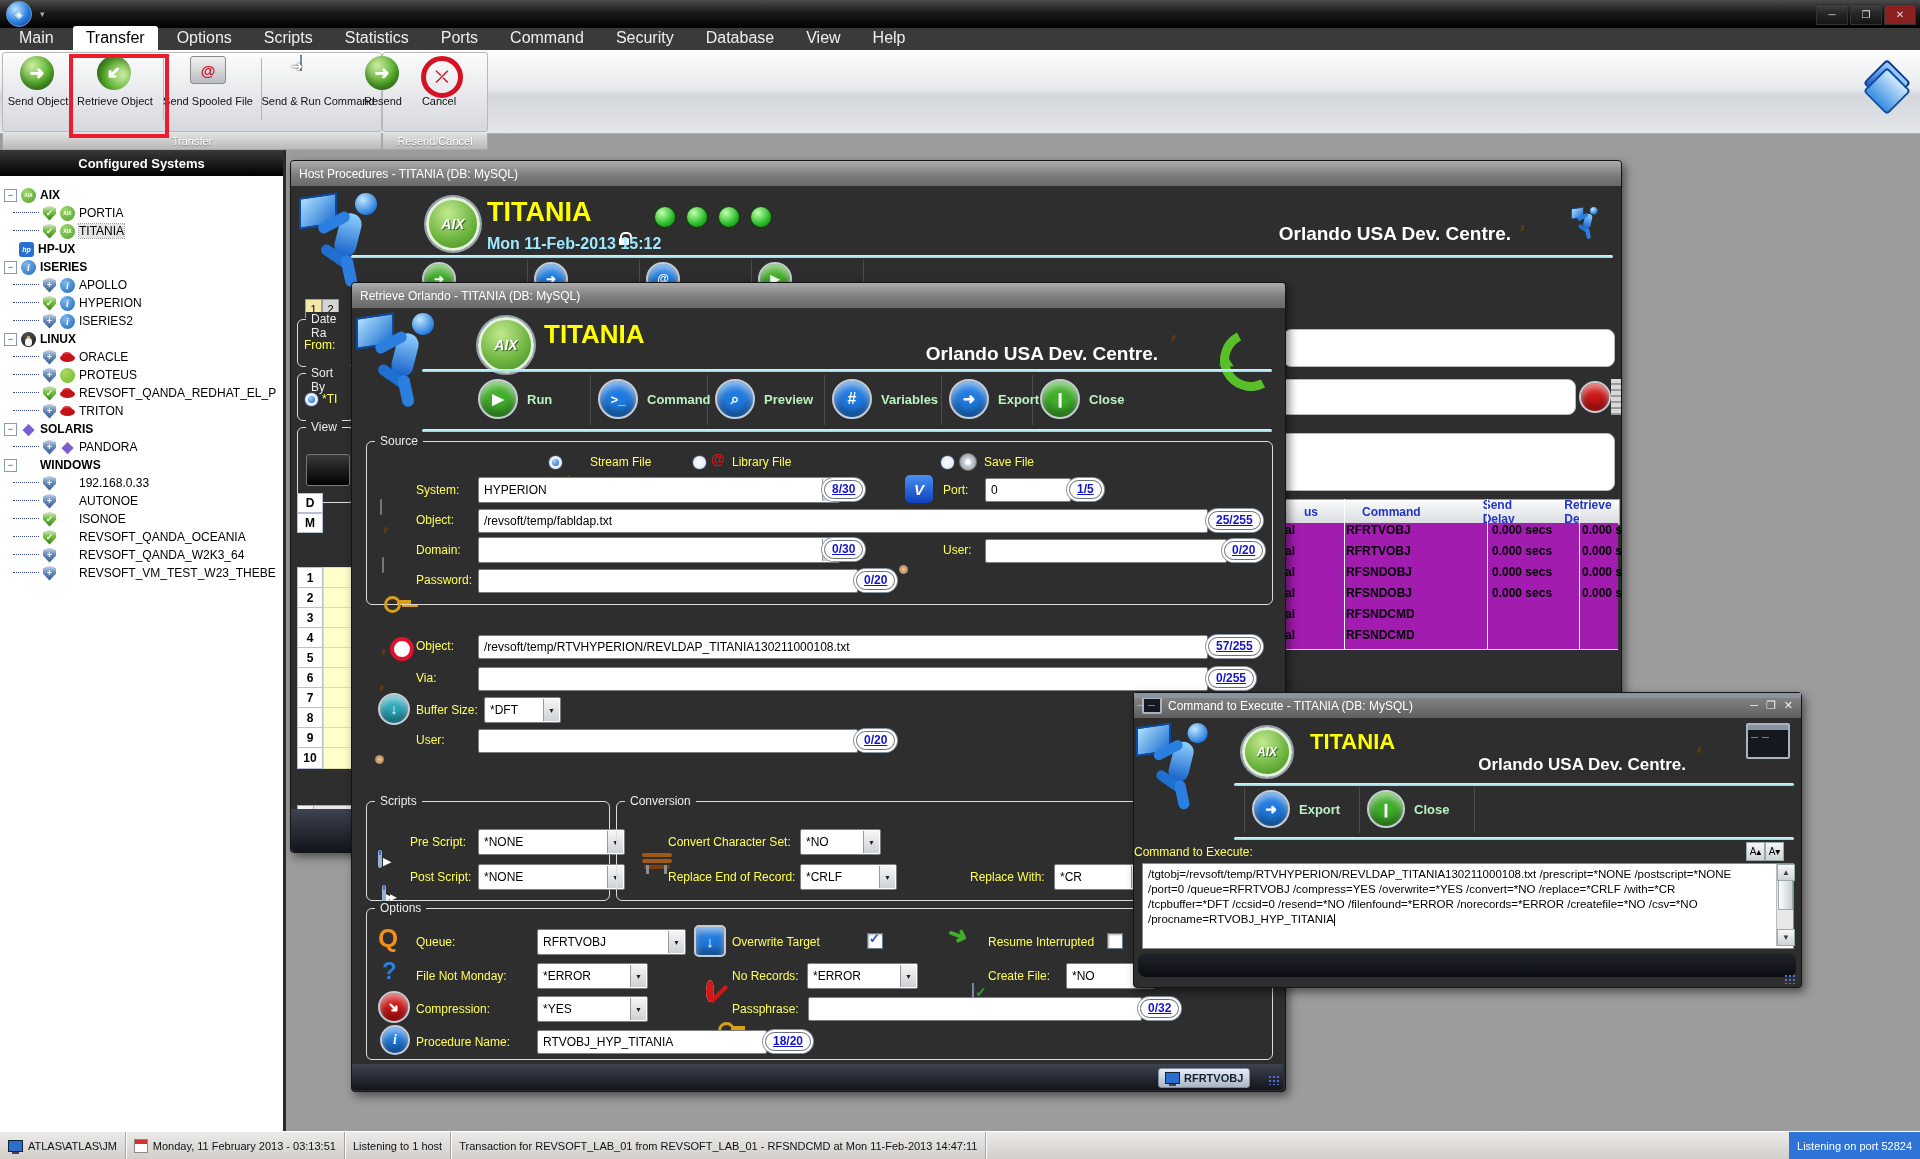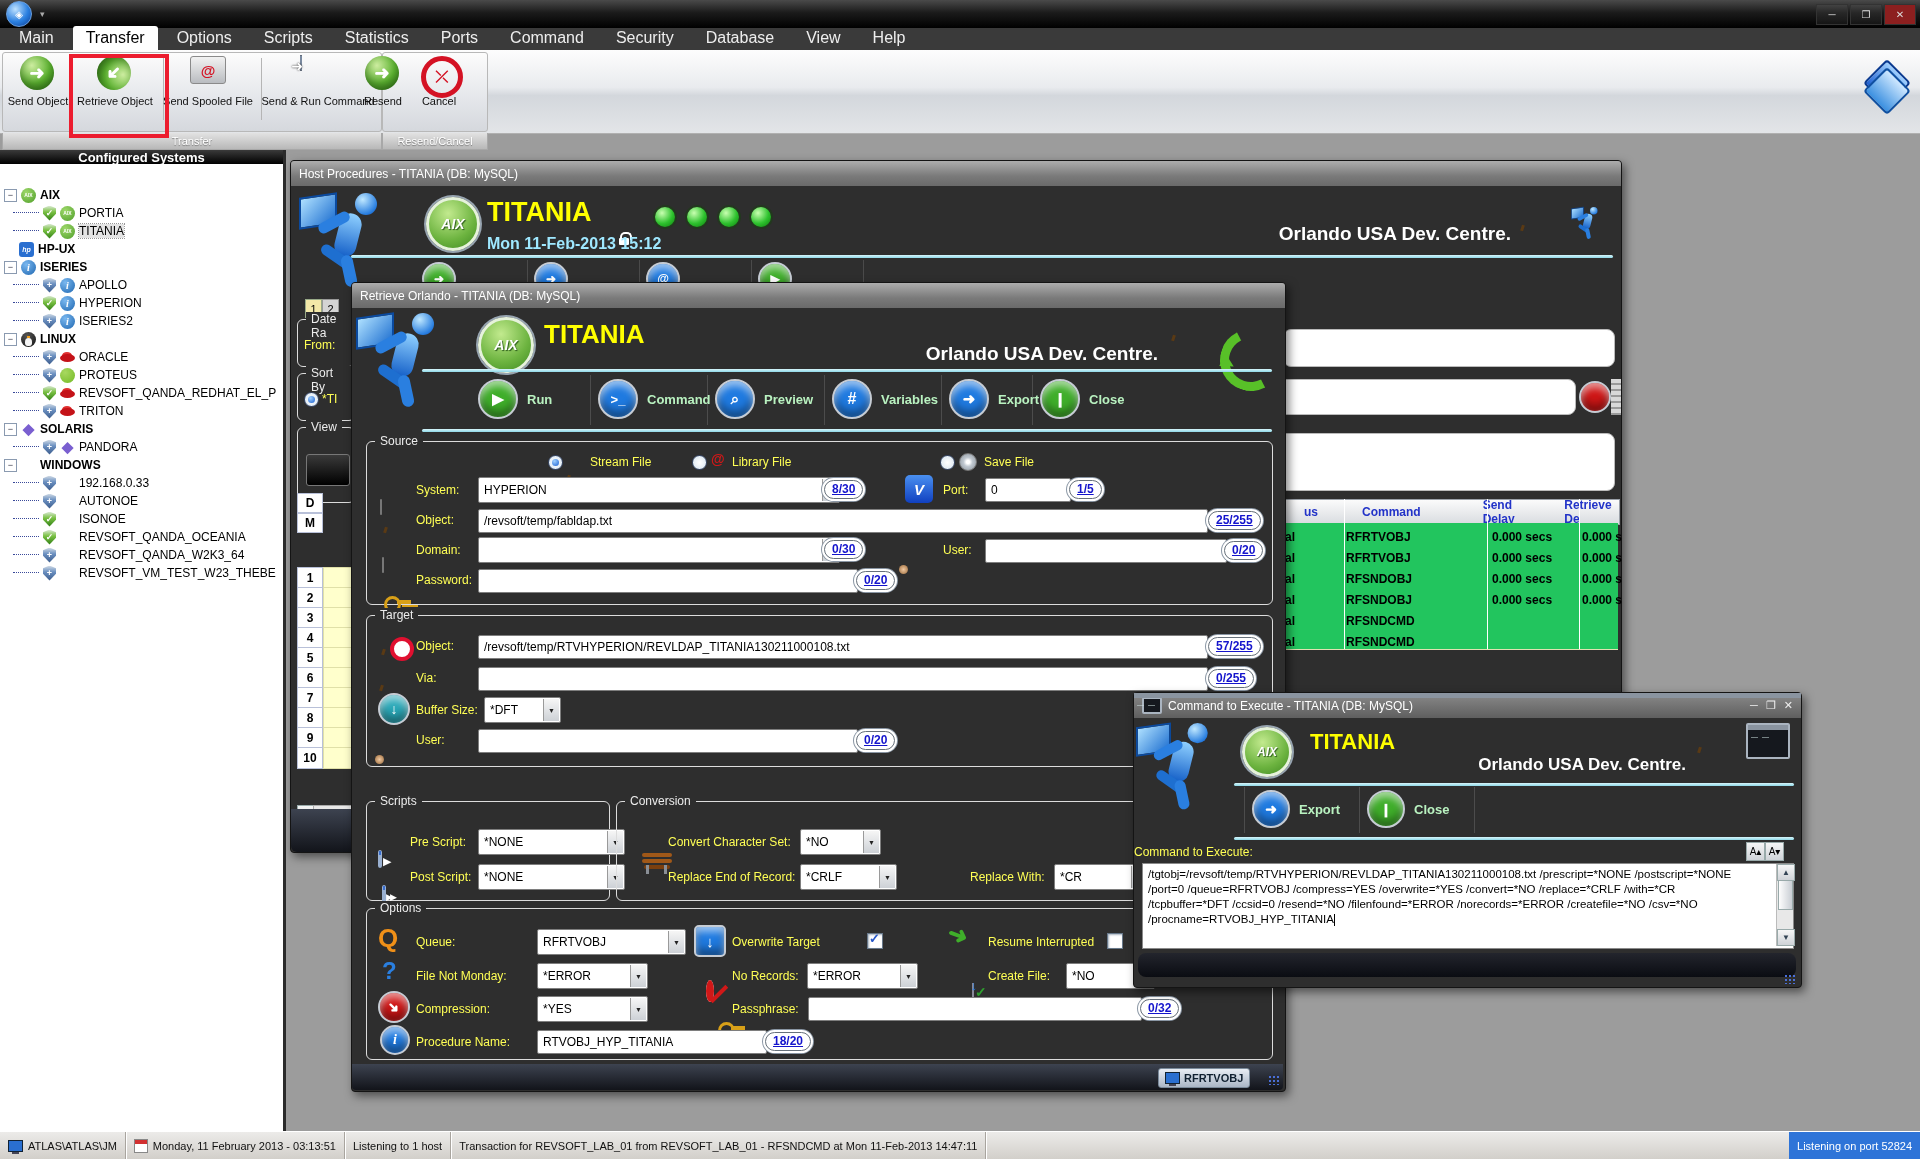--- a/index.html
+++ b/index.html
@@ -37,21 +37,21 @@
   .minterm::after{content:"➜";position:absolute;right:-2px;bottom:-4px;color:#fff;font-size:14px;text-shadow:0 0 2px #000}
   .rsep{position:absolute;top:8px;width:1px;height:62px;background:#b5b5b5}
   .redbox{position:absolute;border:4px solid #ec1c2e;background:transparent;z-index:70}
   .rgrouplabels{position:absolute;left:0;top:133px;width:1920px;height:16px;z-index:55}
   .rglab{position:absolute;height:16px;background:linear-gradient(#e2e2e2,#b8b8b8);border:1px solid #a8a8a8;border-top:none;
     color:#fff;text-shadow:0 1px 1px #777;font-size:11px;display:flex;align-items:center;justify-content:center}
   .brandlogo{position:absolute;width:46px;height:46px}
   .brandlogo .sq{position:absolute;width:30px;height:30px;transform:rotate(45deg);border-radius:4px}
   
   .sidebar{position:absolute;left:0;top:150px;width:283px;bottom:27px;background:#fff;border-right:3px solid #2a2a2a;z-index:40}
-  .sbheader{position:absolute;left:0;top:0;width:100%;height:14px;background:linear-gradient(#3a3a3a,#000);
+  .sbheader{position:absolute;left:0;top:0;width:100%;height:26px;background:linear-gradient(#3a3a3a,#000);
     color:#fff;font-weight:bold;font-size:13px;display:flex;align-items:center;justify-content:center}
   .tree{position:absolute;left:4px;top:36px;right:2px}
   .trow{height:18px;display:flex;align-items:center;gap:4px;white-space:nowrap}
   .trow .tlabel{font-size:12px;color:#000}
   .trow.root .tlabel{font-weight:bold}
   .trow.sel .tlabel{background:#e4e4e4;outline:1px dotted #999}
   .expando{width:11px;height:11px;background:#fff;border:1px solid #8a9ab0;display:flex;align-items:center;justify-content:center;
     font-size:9px;color:#334;line-height:9px}
   .expando::after{content:"−"}
   .elbow{width:26px;height:1px;border-top:1px dotted #3a4a9a;margin-left:9px}
@@ -158,21 +158,21 @@
   .r-leg2{left:44px;top:62px;width:12px;height:32px;border-radius:6px;background:#2a7fe0;transform:rotate(-12deg)}
   .aixbadge{position:absolute;border-radius:50%;background:radial-gradient(circle at 40% 28%,#c2ea8e,#6cb33f 60%,#3f8a22);
     border:3px solid #e6f2dc;box-shadow:0 0 0 2px #97a4b0;color:#fff;font-weight:bold;font-style:italic;
     display:flex;align-items:center;justify-content:center;text-shadow:1px 1px 1px #2a5a1a}
   .termicon{position:absolute;background:#15181e;border:2px solid #aab4c0;border-radius:2px}
   .termicon::before{content:"";position:absolute;left:0;top:0;right:0;height:5px;background:#8a94a0}
   .termicon::after{content:"— —";position:absolute;left:3px;top:8px;color:#cdd;font-size:7px;letter-spacing:1px}
   
   .hdrrow{position:absolute;background:linear-gradient(#fbfbfb,#d9dce0);border:1px solid #9aa0a8;display:flex;align-items:center}
   .hdrrow span{color:#2233c8;font-weight:bold;font-size:12px}
-  .yrow{position:absolute;background:#22c55e;border-bottom:1px solid #e2e2b2;display:flex;align-items:flex-end}
+  .yrow{position:absolute;background:#a21caf;border-bottom:1px solid #e2e2b2;display:flex;align-items:flex-start}
   .yrow span{color:#000;font-weight:bold;font-size:12px;white-space:nowrap}
   .gridline{position:absolute;width:1px;background:#fff}
   .numcell{position:absolute;width:24px;height:20px;background:#fff;border:1px solid #b8c0d8;display:flex;align-items:center;justify-content:center;font-weight:bold;font-size:12px;color:#000}
   .ycell{position:absolute;background:#ffffcc;border:1px solid #e0e0a8}
   
   .statusbar{position:absolute;left:0;bottom:0;width:1920px;height:27px;background:linear-gradient(#ecebe9,#d2cfca);
     border-top:1px solid #fff;display:flex;align-items:stretch;z-index:80;font-size:11px;color:#111}
   .sseg{display:flex;align-items:center;gap:5px;padding:0 8px;border-right:1px solid #a8a49e;box-shadow:1px 0 0 #fff;white-space:nowrap}
   .sseg.blue{background:#2e74d8;color:#fff;border:none;margin-left:auto;font-size:11px}
   .calicon{width:12px;height:12px;background:#fff;border:1px solid #888;position:relative}
@@ -656,23 +656,20 @@
   <span class="cnt" style="left:872px;top:258px">0/20</span>
 
   <span class="keyicon abs" style="left:28px;top:286px"></span>
   <span class="yellow" style="left:64px;top:290px">Password:</span>
   <div class="fld" style="left:126px;top:286px;width:368px">
       <span></span>
     </div>
   <span class="cnt" style="left:504px;top:288px">0/20</span>
 
   
-  <div class="grp" style="left:14px;top:332px;width:905px;height:150px">
-    <span class="leg">Target</span>
-  </div>
   <span class="apple green abs" style="left:26px;top:344px;width:24px;height:24px"></span>
   <span class="abs" style="left:38px;top:354px;width:16px;height:16px;border-radius:50%;background:#fff;border:4px solid #e01030"></span>
   <span class="yellow" style="left:64px;top:356px">Object:</span>
   <div class="fld" style="left:126px;top:352px;width:718px">
       <span>/revsoft/temp/RTVHYPERION/REVLDAP_TITANIA130211000108.txt</span>
     </div>
   <span class="cnt" style="left:856px;top:354px">57/255</span>
 
   <span class="apple green abs" style="left:24px;top:380px;width:18px;height:18px"></span>
   <span class="apple green abs" style="left:36px;top:388px;width:18px;height:18px"></span>

